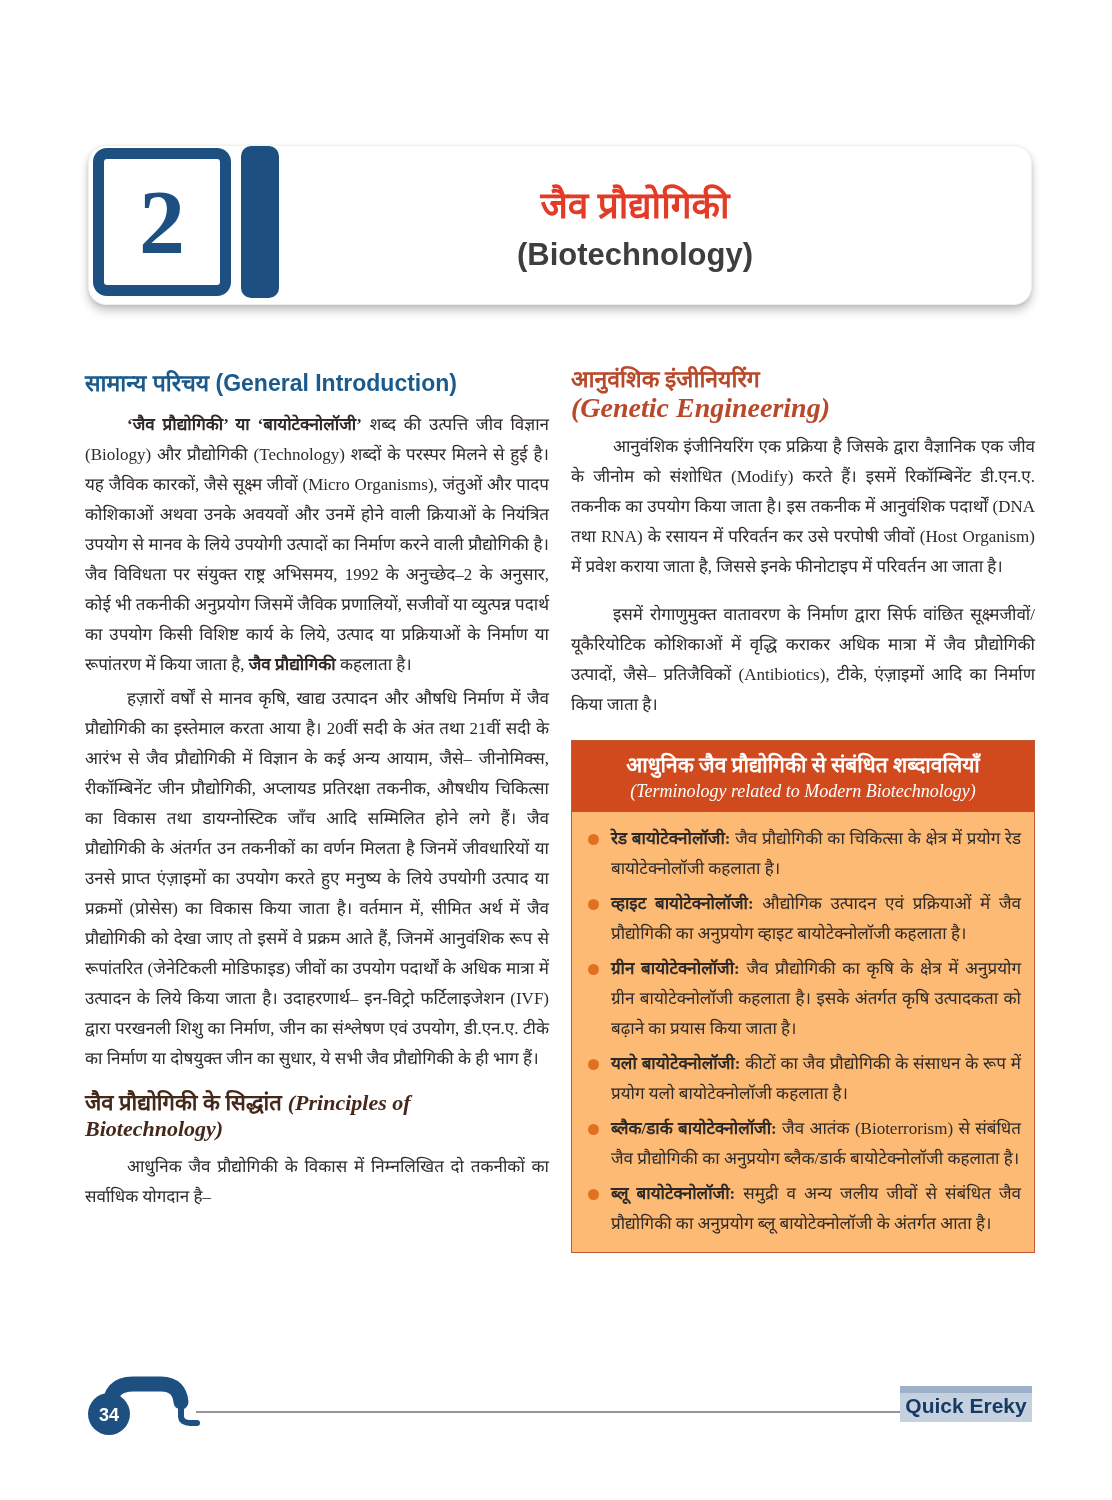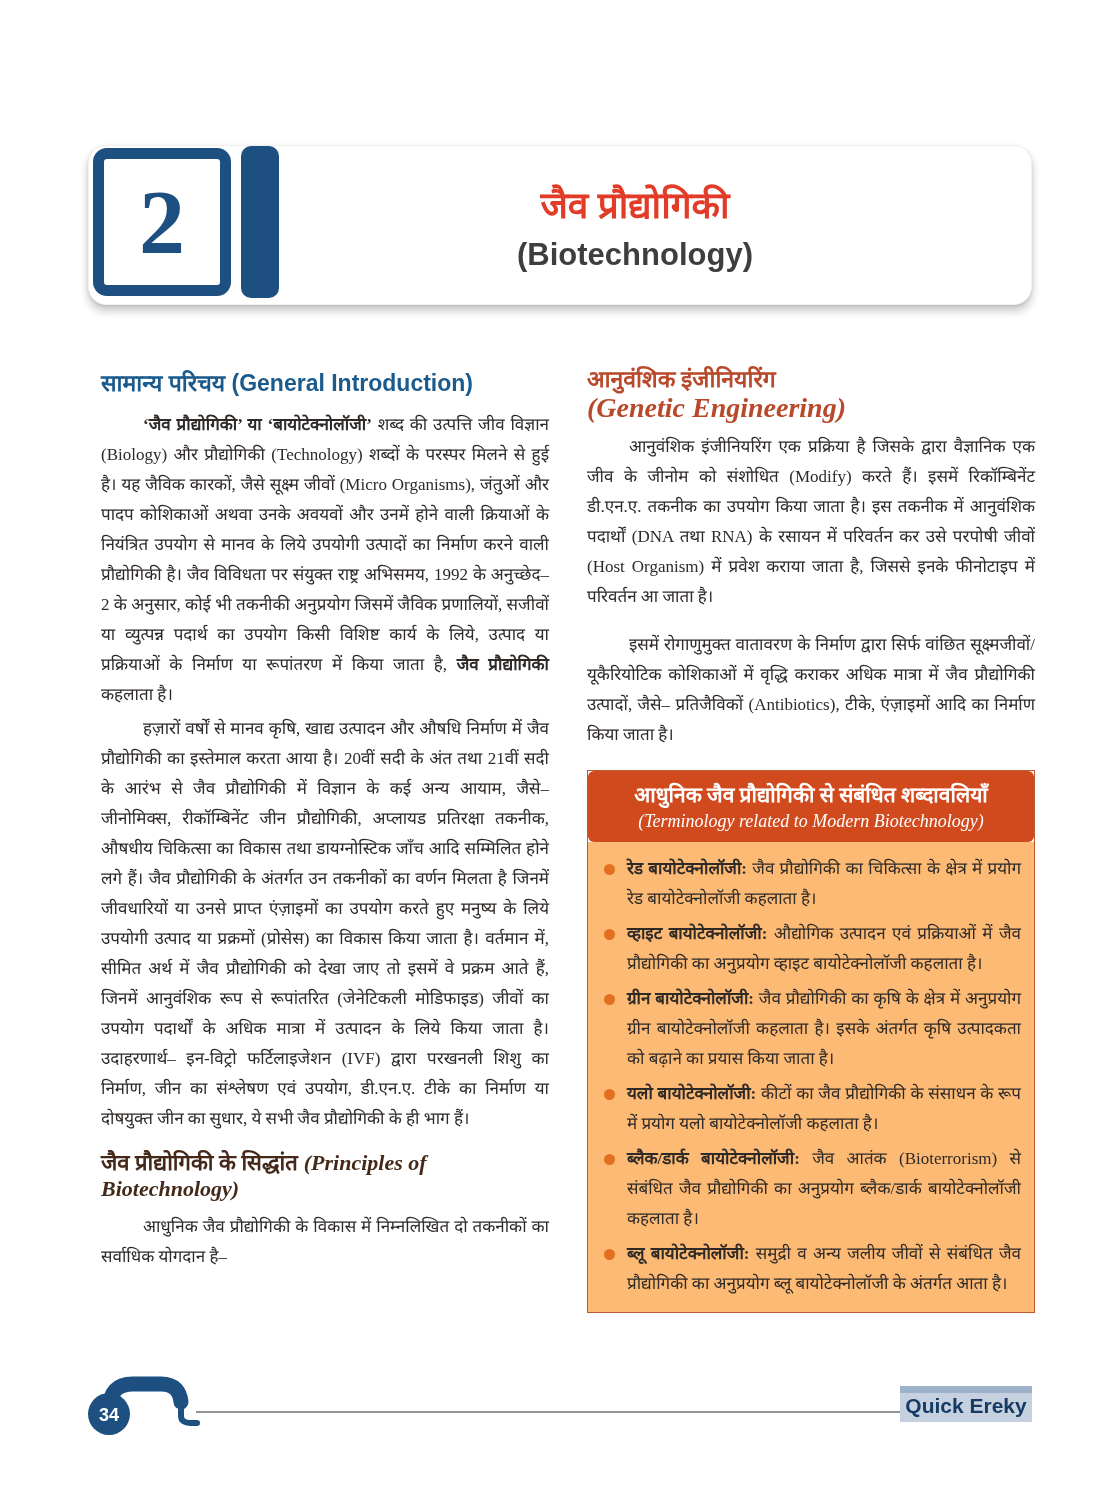--- a/index.html
+++ b/index.html
@@ -21,21 +21,21 @@
     display:flex;align-items:center;justify-content:center;
   }
   .chapter-num{font-size:92px;font-weight:bold;color:#1d5081;line-height:1;}
   .chapter-bar{width:38px;height:152px;background:#1d5081;border-radius:10px;margin-left:10px;margin-top:-6px;}
   .title-wrap{flex:1;text-align:center;padding-right:40px;}
   .title-hi{font-size:37px;font-weight:bold;color:#e23b28;margin-bottom:8px;}
   .title-en{font-family:"Liberation Sans",sans-serif;font-size:31px;font-weight:bold;color:#3e3e3e;}
 
   
   .columns{position:absolute;left:85px;top:366px;width:950px;display:flex;gap:22px;}
-  .col{width:464px;margin-left:16px;}
+  .col{width:464px;}
   .blue-heading{
     font-family:"Liberation Sans",sans-serif;font-weight:bold;
     font-size:23px;color:#1a5a8c;margin:0 0 12px 0;
   }
   p.body{font-size:17px;line-height:30px;text-align:justify;text-indent:42px;margin:0 0 4px 0;}
   .b{font-weight:bold;}
 
   .note-box{
     margin:14px 0 12px 0;border:1.5px solid #b4664a;background:#fce8d8;
     padding:7px 12px 9px 12px;font-size:17px;line-height:28px;text-align:justify;
@@ -45,21 +45,21 @@
   .principles-heading{font-size:22px;font-weight:bold;color:#44291a;margin:12px 0 10px 0;}
   .principles-heading .en{font-style:italic;margin-left:6px;}
 
   .rust-heading{margin:0 0 10px 0;line-height:28px;}
   .rust-heading .hi{display:block;font-weight:bold;font-size:23px;color:#b8492a;}
   .rust-heading .en{display:block;font-weight:bold;font-style:italic;font-size:28px;color:#b8492a;}
   .section{margin-bottom:18px;}
 
   
   .term-box{border:1px solid #bf5a34;margin-top:20px;}
-  .term-header{background:#d14a1e;color:#fff;text-align:center;padding:9px 10px 10px 10px;border-radius:6px;}
+  .term-header{background:#d14a1e;color:#fff;text-align:center;padding:9px 10px 10px 10px;}
   .term-title-hi{display:block;font-weight:bold;font-size:21px;margin-bottom:3px;}
   .term-title-en{display:block;font-weight:normal;font-style:italic;font-size:18px;}
   .term-body{background:#fdba74;padding:12px 13px 8px 12px;}
   .term-item{position:relative;padding-left:27px;font-size:17px;line-height:30px;text-align:justify;margin-bottom:5px;}
   .term-item .dot{position:absolute;left:4px;top:10px;width:11px;height:11px;border-radius:50%;background:#e2701f;}
   .term-item .term{font-weight:bold;}
 
   
   .footer-line{position:absolute;left:196px;top:1411px;width:836px;border-top:2px solid #949494;}
   .qb-badge{

